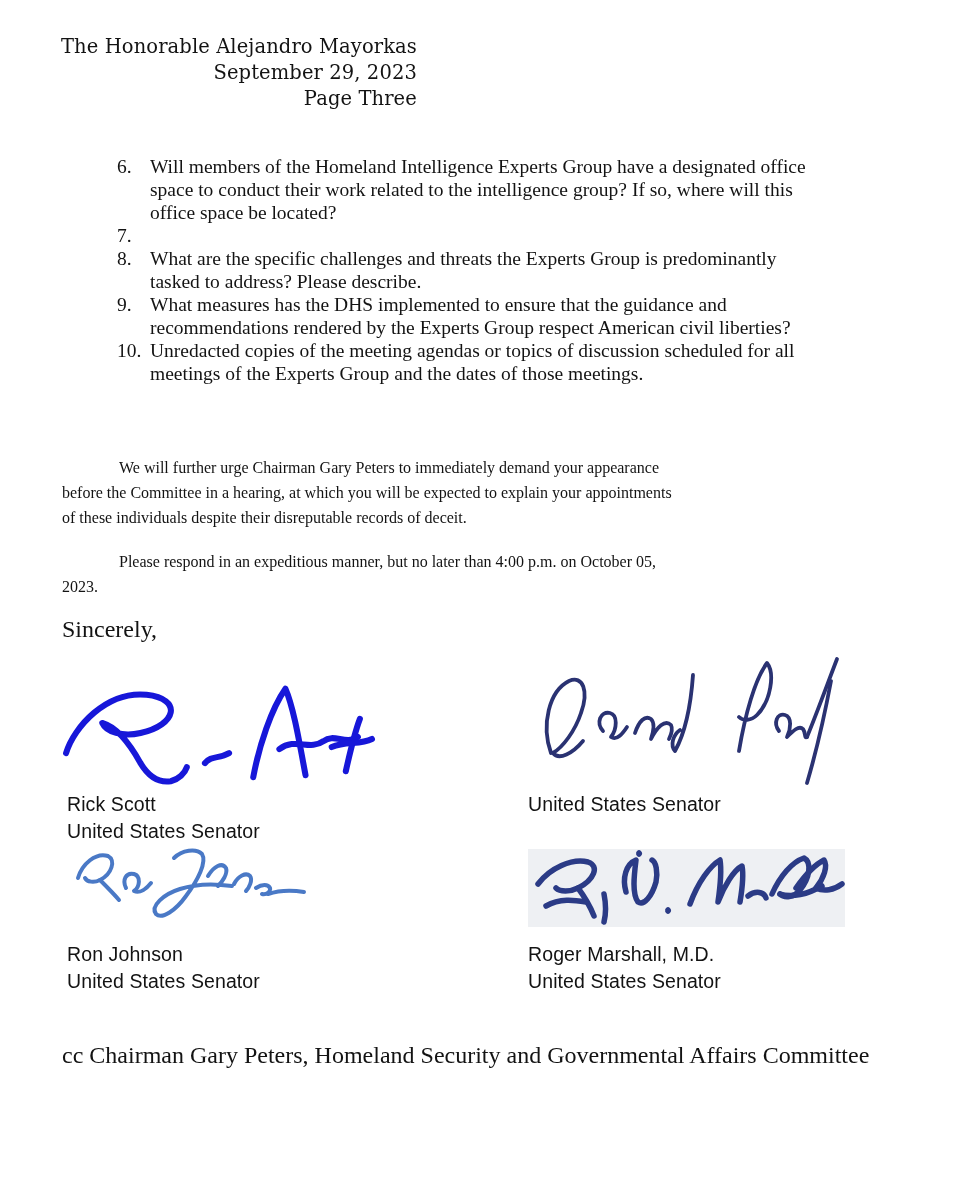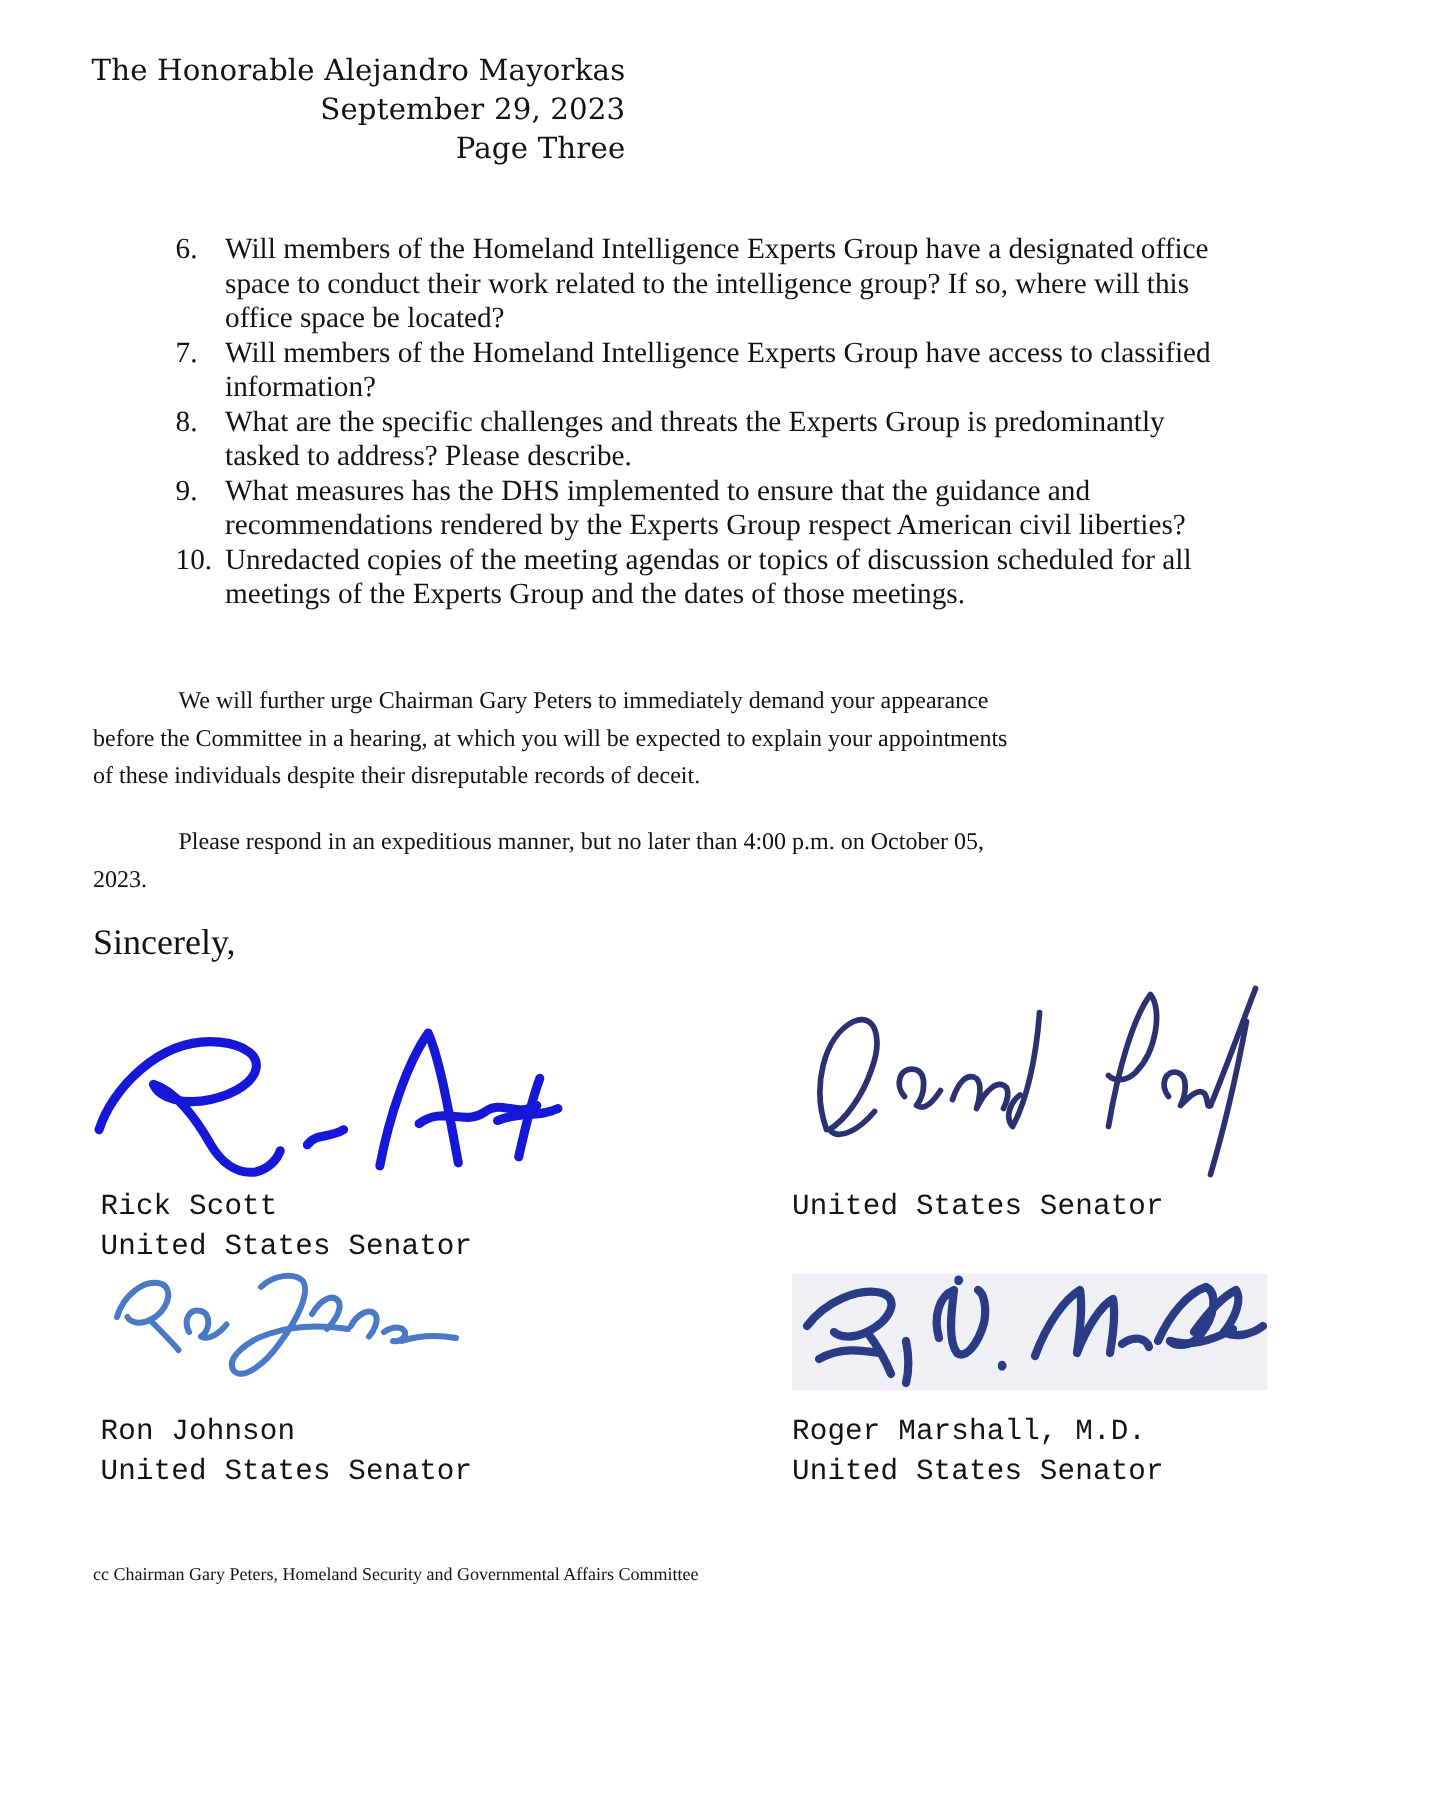--- a/index.html
+++ b/index.html
@@ -43,51 +43,49 @@
   .sig-rick{left:56px;top:674px;width:322px;height:122px;}
   .sig-rand{left:520px;top:651px;width:322px;height:140px;}
   .sig-ron{left:70px;top:841px;width:240px;height:92px;}
   .sig-marshall-box{
     left:528px;top:849px;width:317px;height:78px;
     background:#eef0f3;  
   }
   .sig-marshall{left:0;top:0;width:317px;height:78px;}
   
   .namesblock{
-    font-family:Liberation Mono, monospace;
+    font-family:Liberation Sans, sans-serif;
     font-size:19.5px;line-height:26.5px;
     letter-spacing:.1px;
   }
   .nb-1{left:67px;top:791px;}
   .nb-2{left:528px;top:791px;}
   .nb-3{left:67px;top:941px;}
   .nb-4{left:528px;top:941px;}
   
-  .ccline{left:62px;top:1042px;font-size:12px;}
+  .ccline{left:62px;top:1042px;font-size:24px;}
 </style>
 </head>
 <body>
 
 <div class="abs header">
   <div>The Honorable Alejandro Mayorkas</div>
   <div>September 29, 2023</div>
   <div>Page Three</div>
 </div>
 
 <div class="abs qlist">
   <div class="qrow">
     <span class="qnum">6.</span>
     <span class="qtext">Will members of the Homeland Intelligence Experts Group have a designated office
 space to conduct their work related to the intelligence group? If so, where will this
 office space be located?</span>
   </div>
   <div class="qrow">
     <span class="qnum">7.</span>
-    <span class="qtext">Will members of the Homeland Intelligence Experts Group have access to classified
-information?</span>
   </div>
   <div class="qrow">
     <span class="qnum">8.</span>
     <span class="qtext">What are the specific challenges and threats the Experts Group is predominantly
 tasked to address? Please describe.</span>
   </div>
   <div class="qrow">
     <span class="qnum">9.</span>
     <span class="qtext">What measures has the DHS implemented to ensure that the guidance and
 recommendations rendered by the Experts Group respect American civil liberties?</span>

